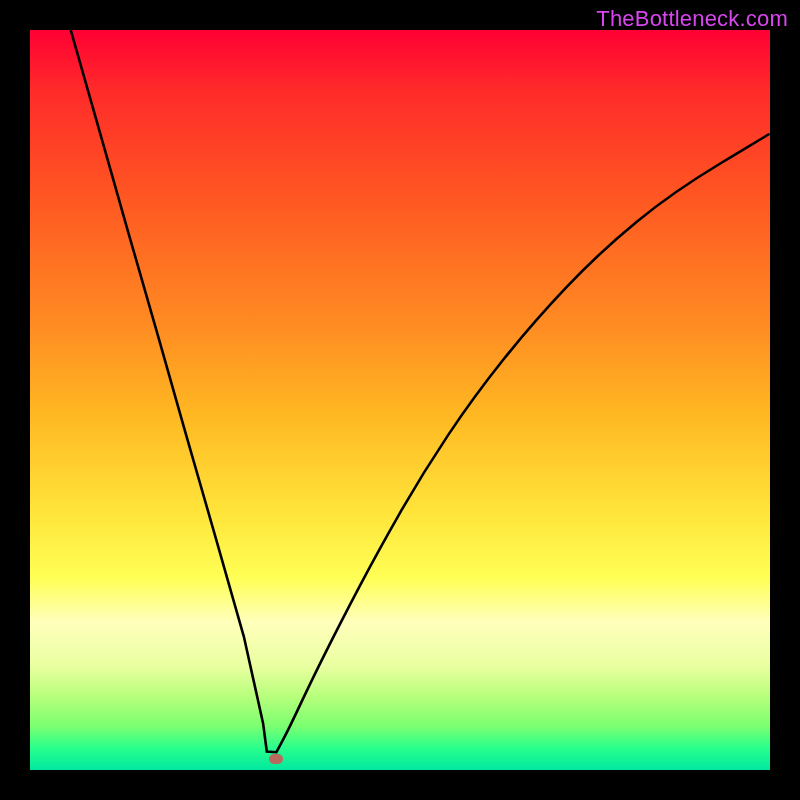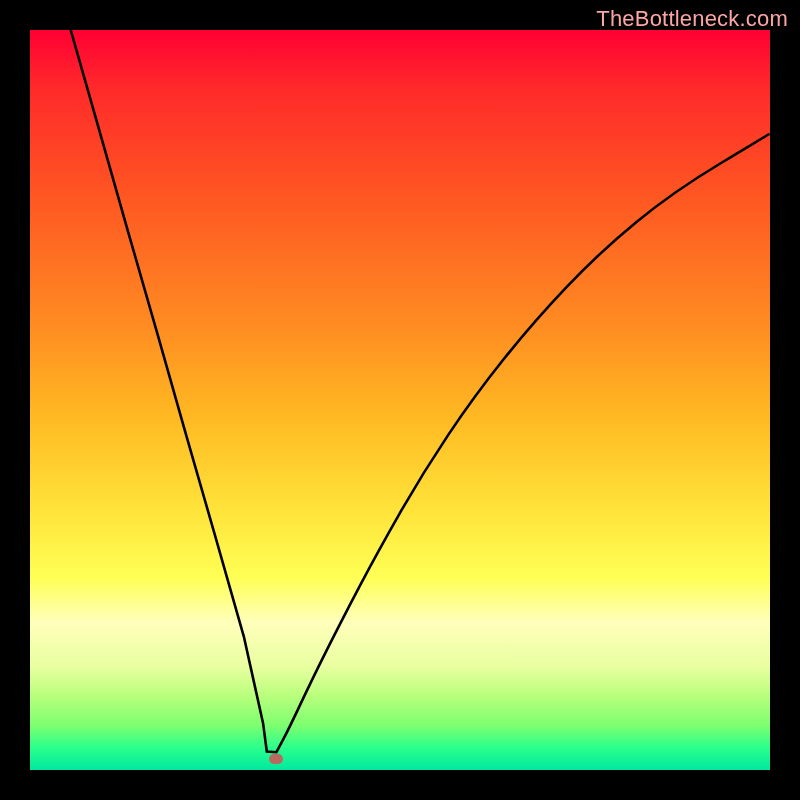--- a/index.html
+++ b/index.html
@@ -31,21 +31,21 @@
       #b8ff7c 90%,
       #7dff70 94%,
       #2aff8c 97%,
       #00e8a0 100%
     );
   }
   .watermark {
     position: absolute;
     top: 6px;
     right: 12px;
-    color: #fca5a5;
+    color: #d946ef;
     font-size: 22px;
     letter-spacing: 0.2px;
   }
   svg.curve {
     position: absolute;
     left: 0;
     top: 0;
   }
   .marker {
     position: absolute;

